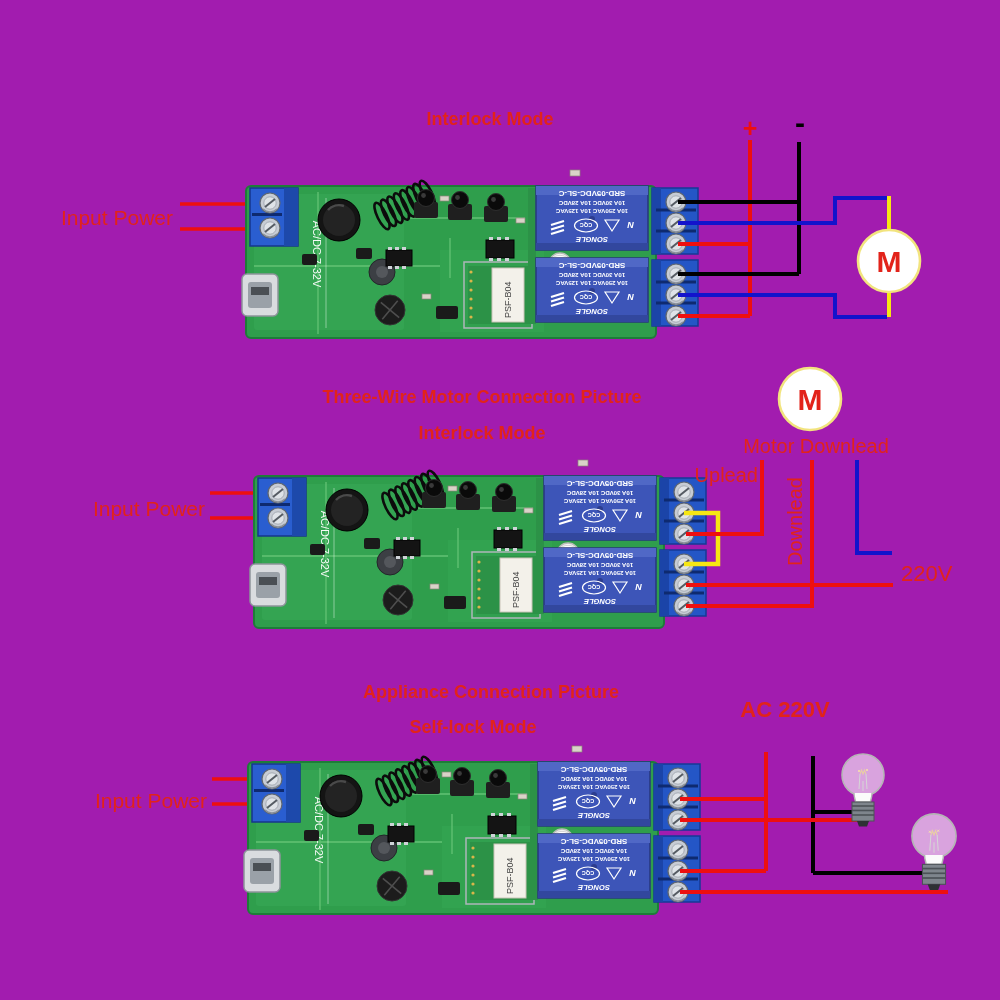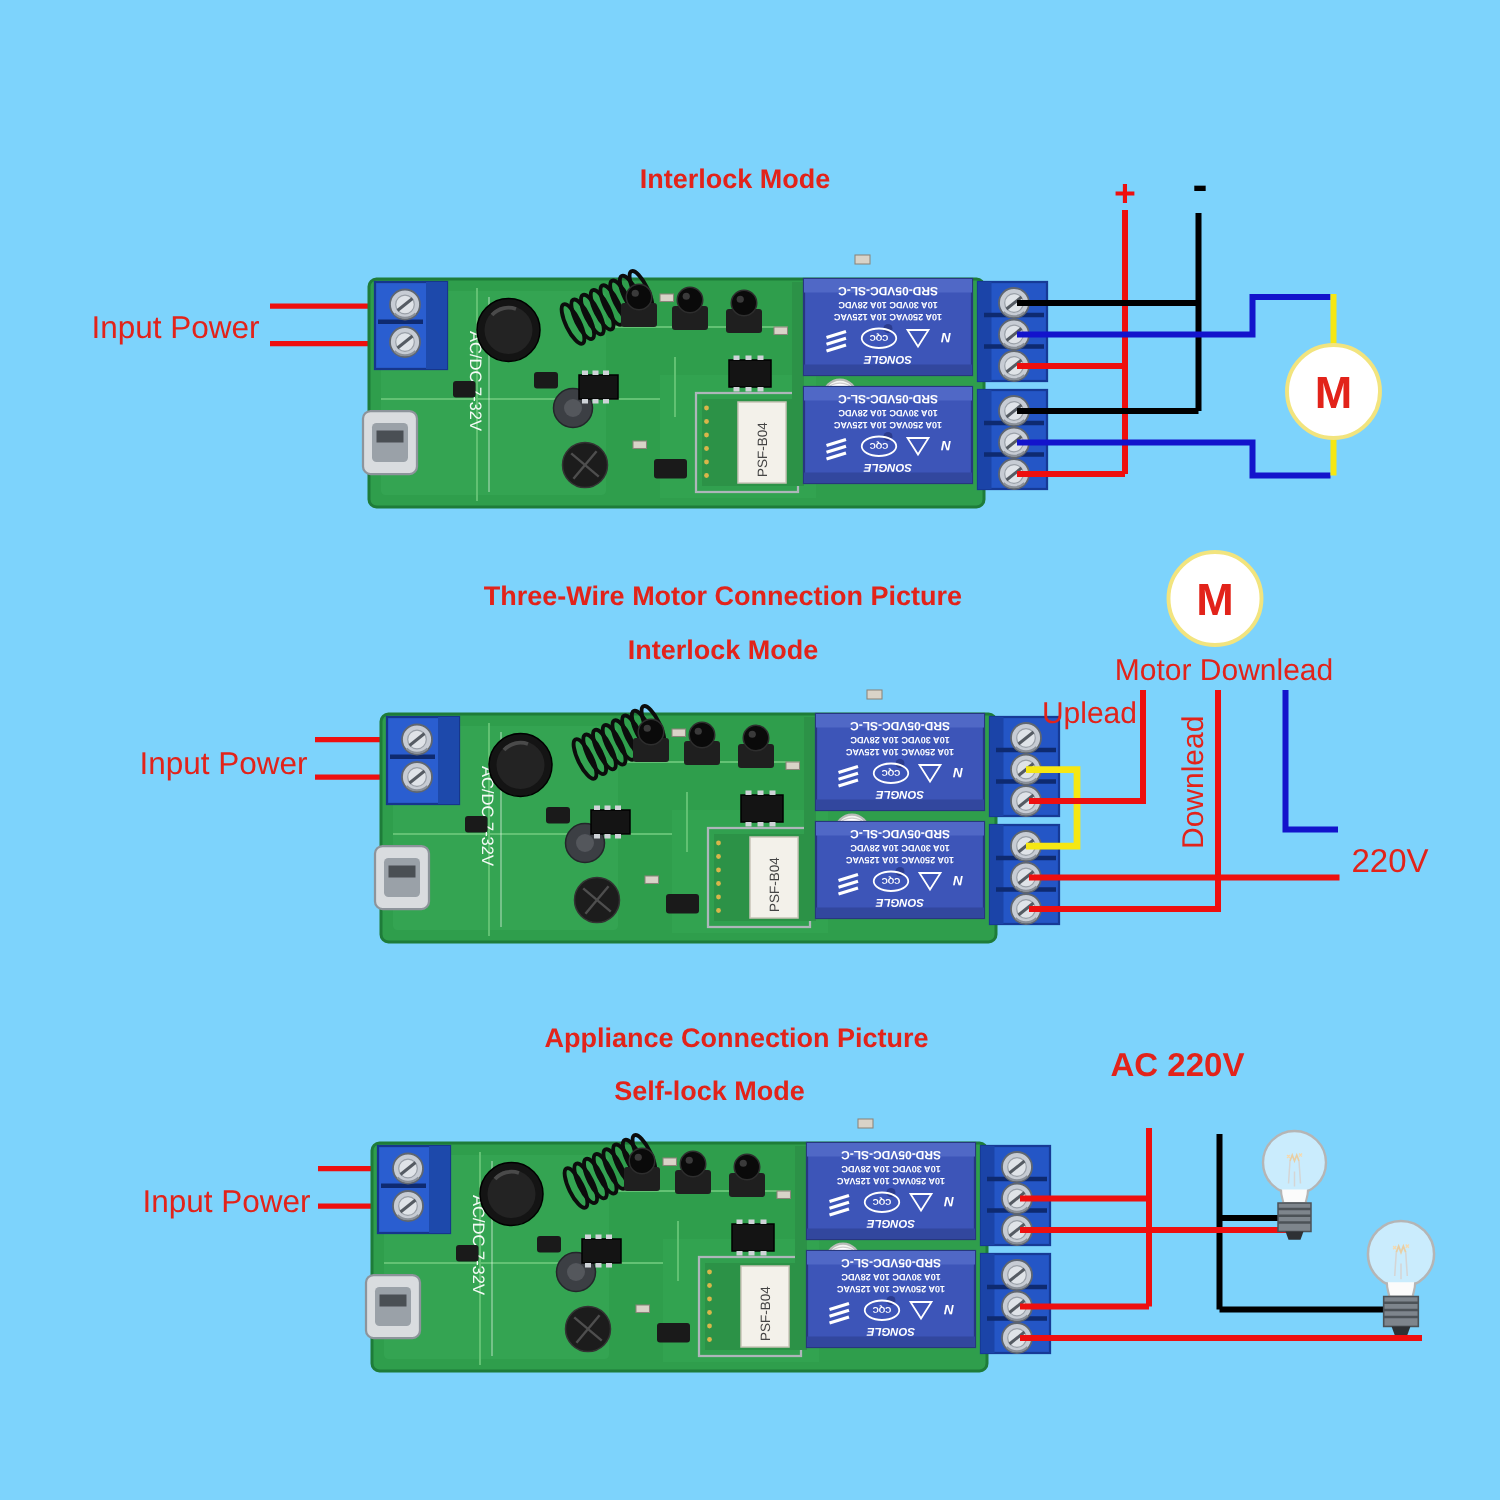--- a/index.html
+++ b/index.html
@@ -1,16 +1,16 @@
 <!DOCTYPE html>
 <html><head>
 <meta charset="utf-8">
 <style>
   html,body{margin:0;padding:0;background:#ffffff;}
-  .stage{position:relative;width:1000px;height:1000px;background:#7dd3fc;overflow:hidden;}
+  .stage{position:relative;width:1000px;height:1000px;background:#a21caf;overflow:hidden;}
   svg{display:block;font-family:"Liberation Sans", sans-serif;}
   text{user-select:none;}
 </style>
 </head>
 <body>
 
 <div class="stage">
 <svg width="1000" height="1000" viewBox="0 0 1000 1000">
 
   <defs>

